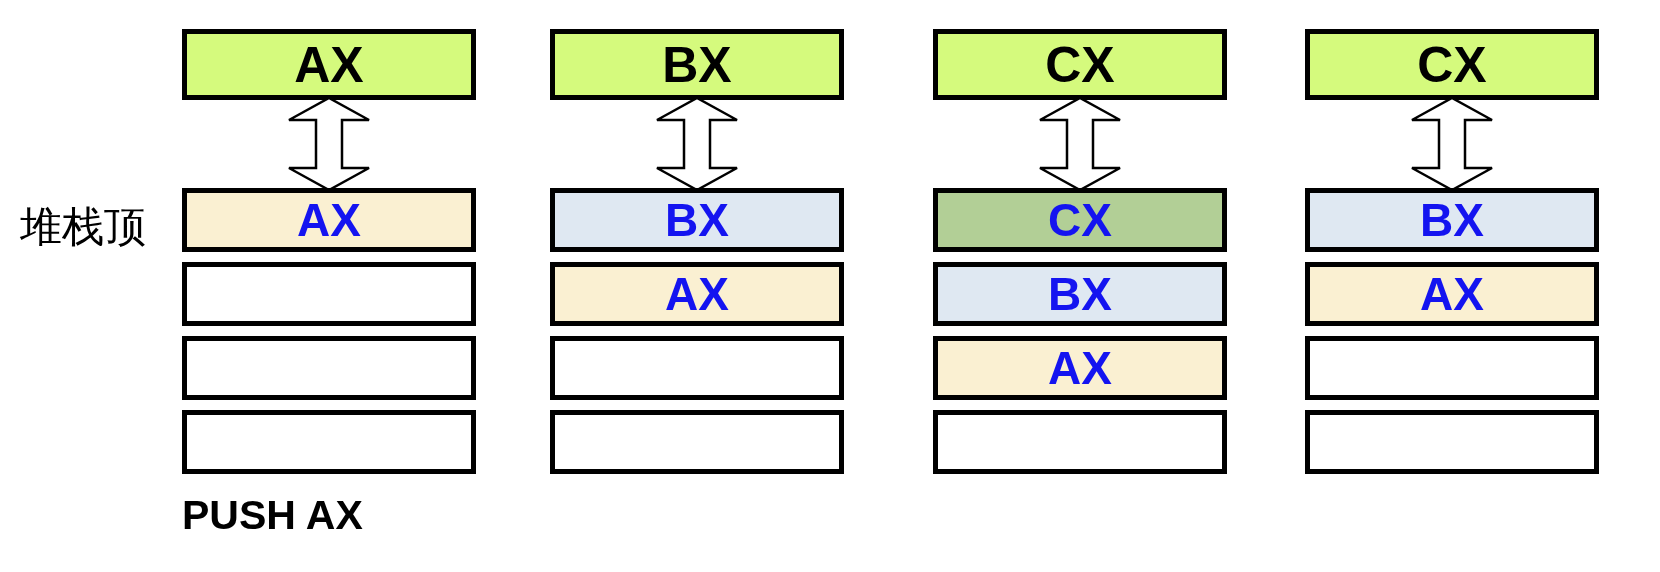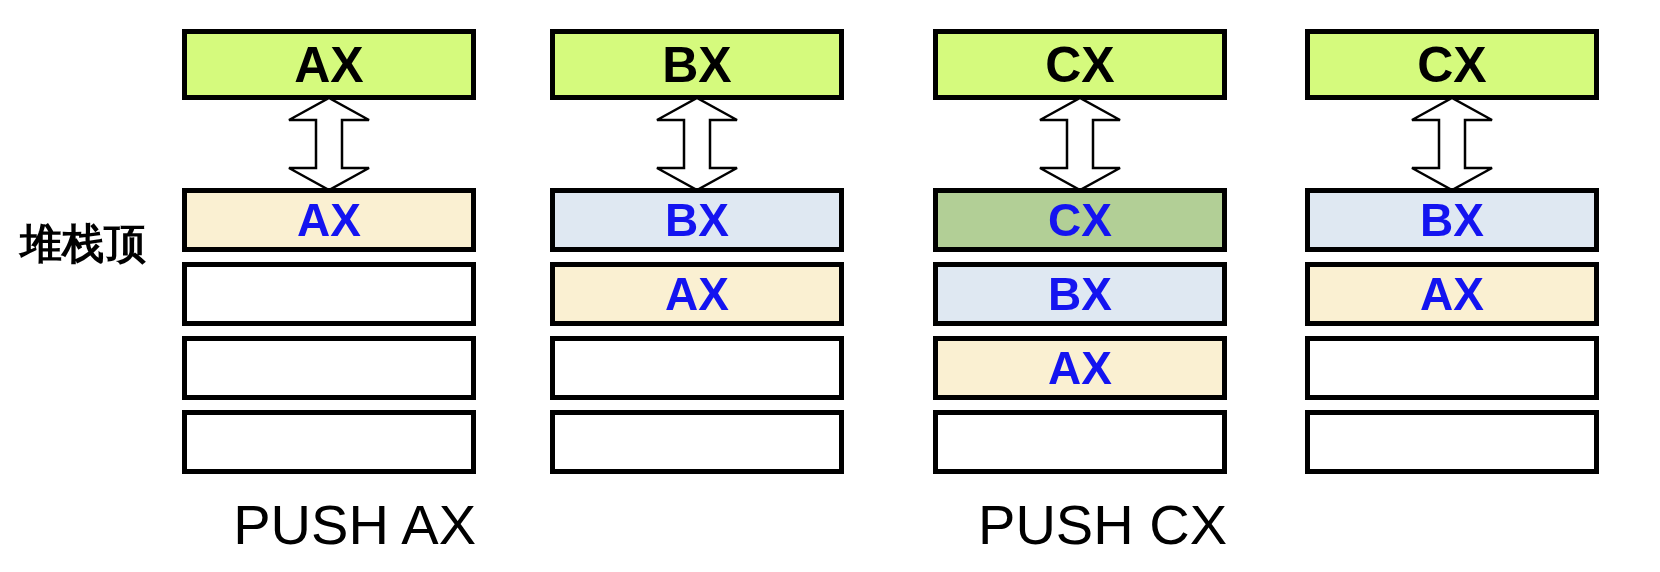--- a/index.html
+++ b/index.html
@@ -7,23 +7,23 @@
     position: relative;
     width: 1660px;
     height: 572px;
     background: #ffffff;
     font-family: "Liberation Sans", "DejaVu Sans", sans-serif;
     overflow: hidden;
   }
   .stack-top-label {
     position: absolute;
     left: 20px;
-    top: 216px;
+    top: 199px;
     font-size: 42px;
-    font-weight: 700;
+    font-weight: 400;
     color: #000000;
     letter-spacing: 0px;
     white-space: nowrap;
   }
   .column {
     position: absolute;
     top: 0;
     width: 294px;
     height: 572px;
   }
@@ -71,23 +71,23 @@
   .cell-3 { top: 410px; }
   .fill-ax    { background: #faf0d2; }
   .fill-bx    { background: #dfe8f2; }
   .fill-cx    { background: #b2cf96; }
   .fill-empty { background: #ffffff; }
   .caption {
     position: absolute;
     top: 492px;
     left: 0;
     width: 100%;
-    text-align: right;
-    font-size: 56px;
-    font-weight: 400;
+    text-align: left;
+    font-size: 41px;
+    font-weight: 700;
     color: #000000;
     white-space: nowrap;
   }
   .col-1 { left: 182px; }
   .col-2 { left: 550px; }
   .col-3 { left: 933px; }
   .col-4 { left: 1305px; }
 </style>
 </head>
 <body>
@@ -151,21 +151,20 @@
     </div>
     <div class="cell cell-1 fill-bx">
       <span>BX</span>
     </div>
     <div class="cell cell-2 fill-ax">
       <span>AX</span>
     </div>
     <div class="cell cell-3 fill-empty">
       <span></span>
     </div>
-    <div class="caption">PUSH CX</div>
   </div>
 
   <div class="column col-4">
     <div class="register-box">
       <span>CX</span>
     </div>
     <svg class="arrow" viewBox="0 0 86 94" xmlns="http://www.w3.org/2000/svg">
       <path d="M43,1 L83,23 L56,23 L56,71 L83,71 L43,93 L3,71 L30,71 L30,23 L3,23 Z" fill="#ffffff" stroke="#000000" stroke-width="2.5" stroke-linejoin="miter"></path>
     </svg>
     <div class="cell cell-0 fill-bx">

